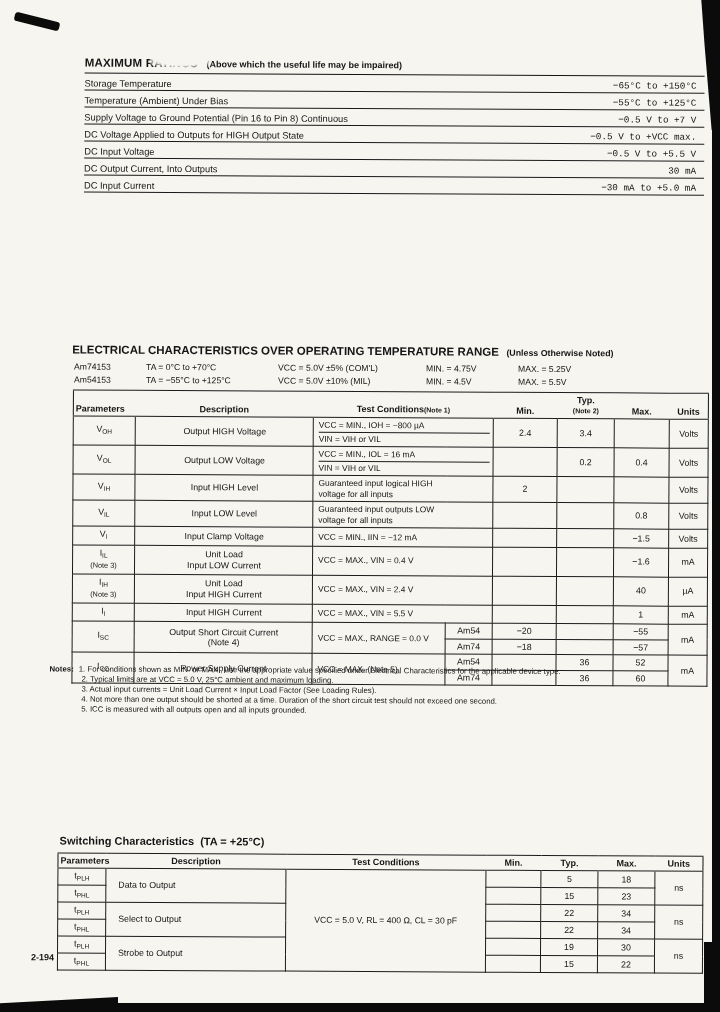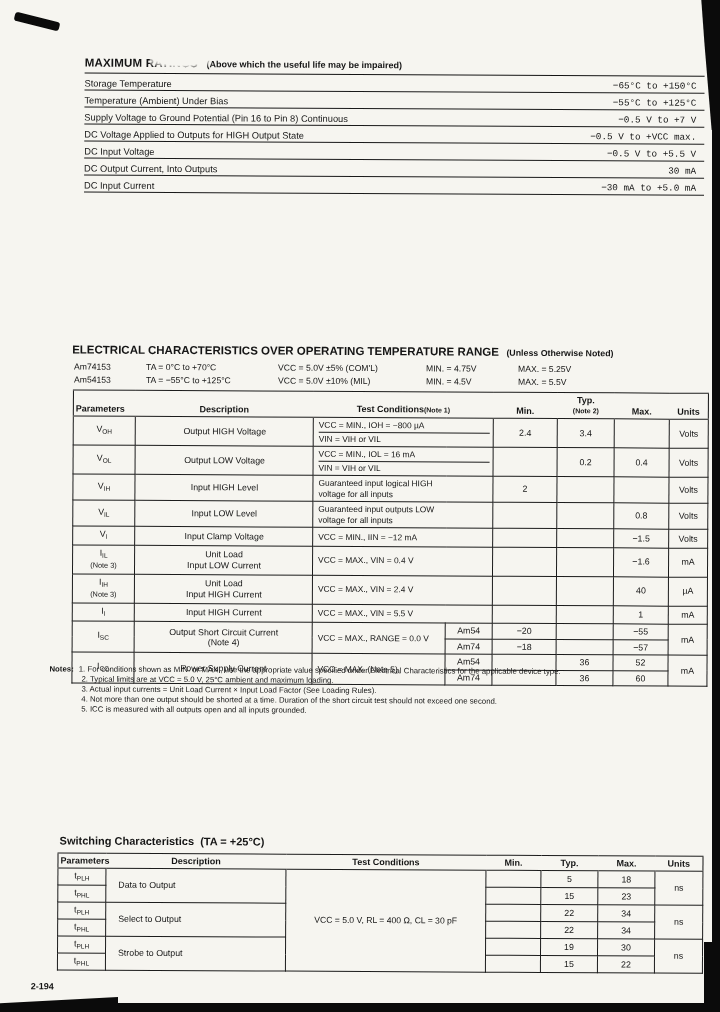--- a/index.html
+++ b/index.html
@@ -71,21 +71,21 @@
   .sw-title { position:absolute; left:64px; top:836px; font-weight:bold; font-size:11px; }
   .swt-cond { margin-left:3px; }
   .stable { position:absolute; left:62px; top:854px; width:645px; border:1.6px solid #111; }
   .stable td { border:1px solid #1c1c1c; padding:1.5px 3px; font-size:8.8px; line-height:11px; vertical-align:middle; }
   .shead td { font-weight:bold; font-size:9px; text-align:center; border-left:none; border-right:none; }
   .shead td:first-child { text-align:left; padding-left:2px; }
   .stable .param { font-size:9px; }
   .stable .desc { text-align:left; padding-left:12px; }
   .stable .test { text-align:center; font-size:8.6px; }
 
-  .page-number { position:absolute; left:36px; top:983px; font-size:9px; font-weight:bold; }
+  .page-number { position:absolute; left:36px; top:954px; font-size:9px; font-weight:bold; }
 </style>
 </head>
 <body>
 
 <div class="content">
 
   <div class="maxratings">
     <div class="mr-title-row">
       <span class="mr-title">MAXIMUM RATINGS</span>
       <span class="mr-sub">(Above which the useful life may be impaired)</span>

